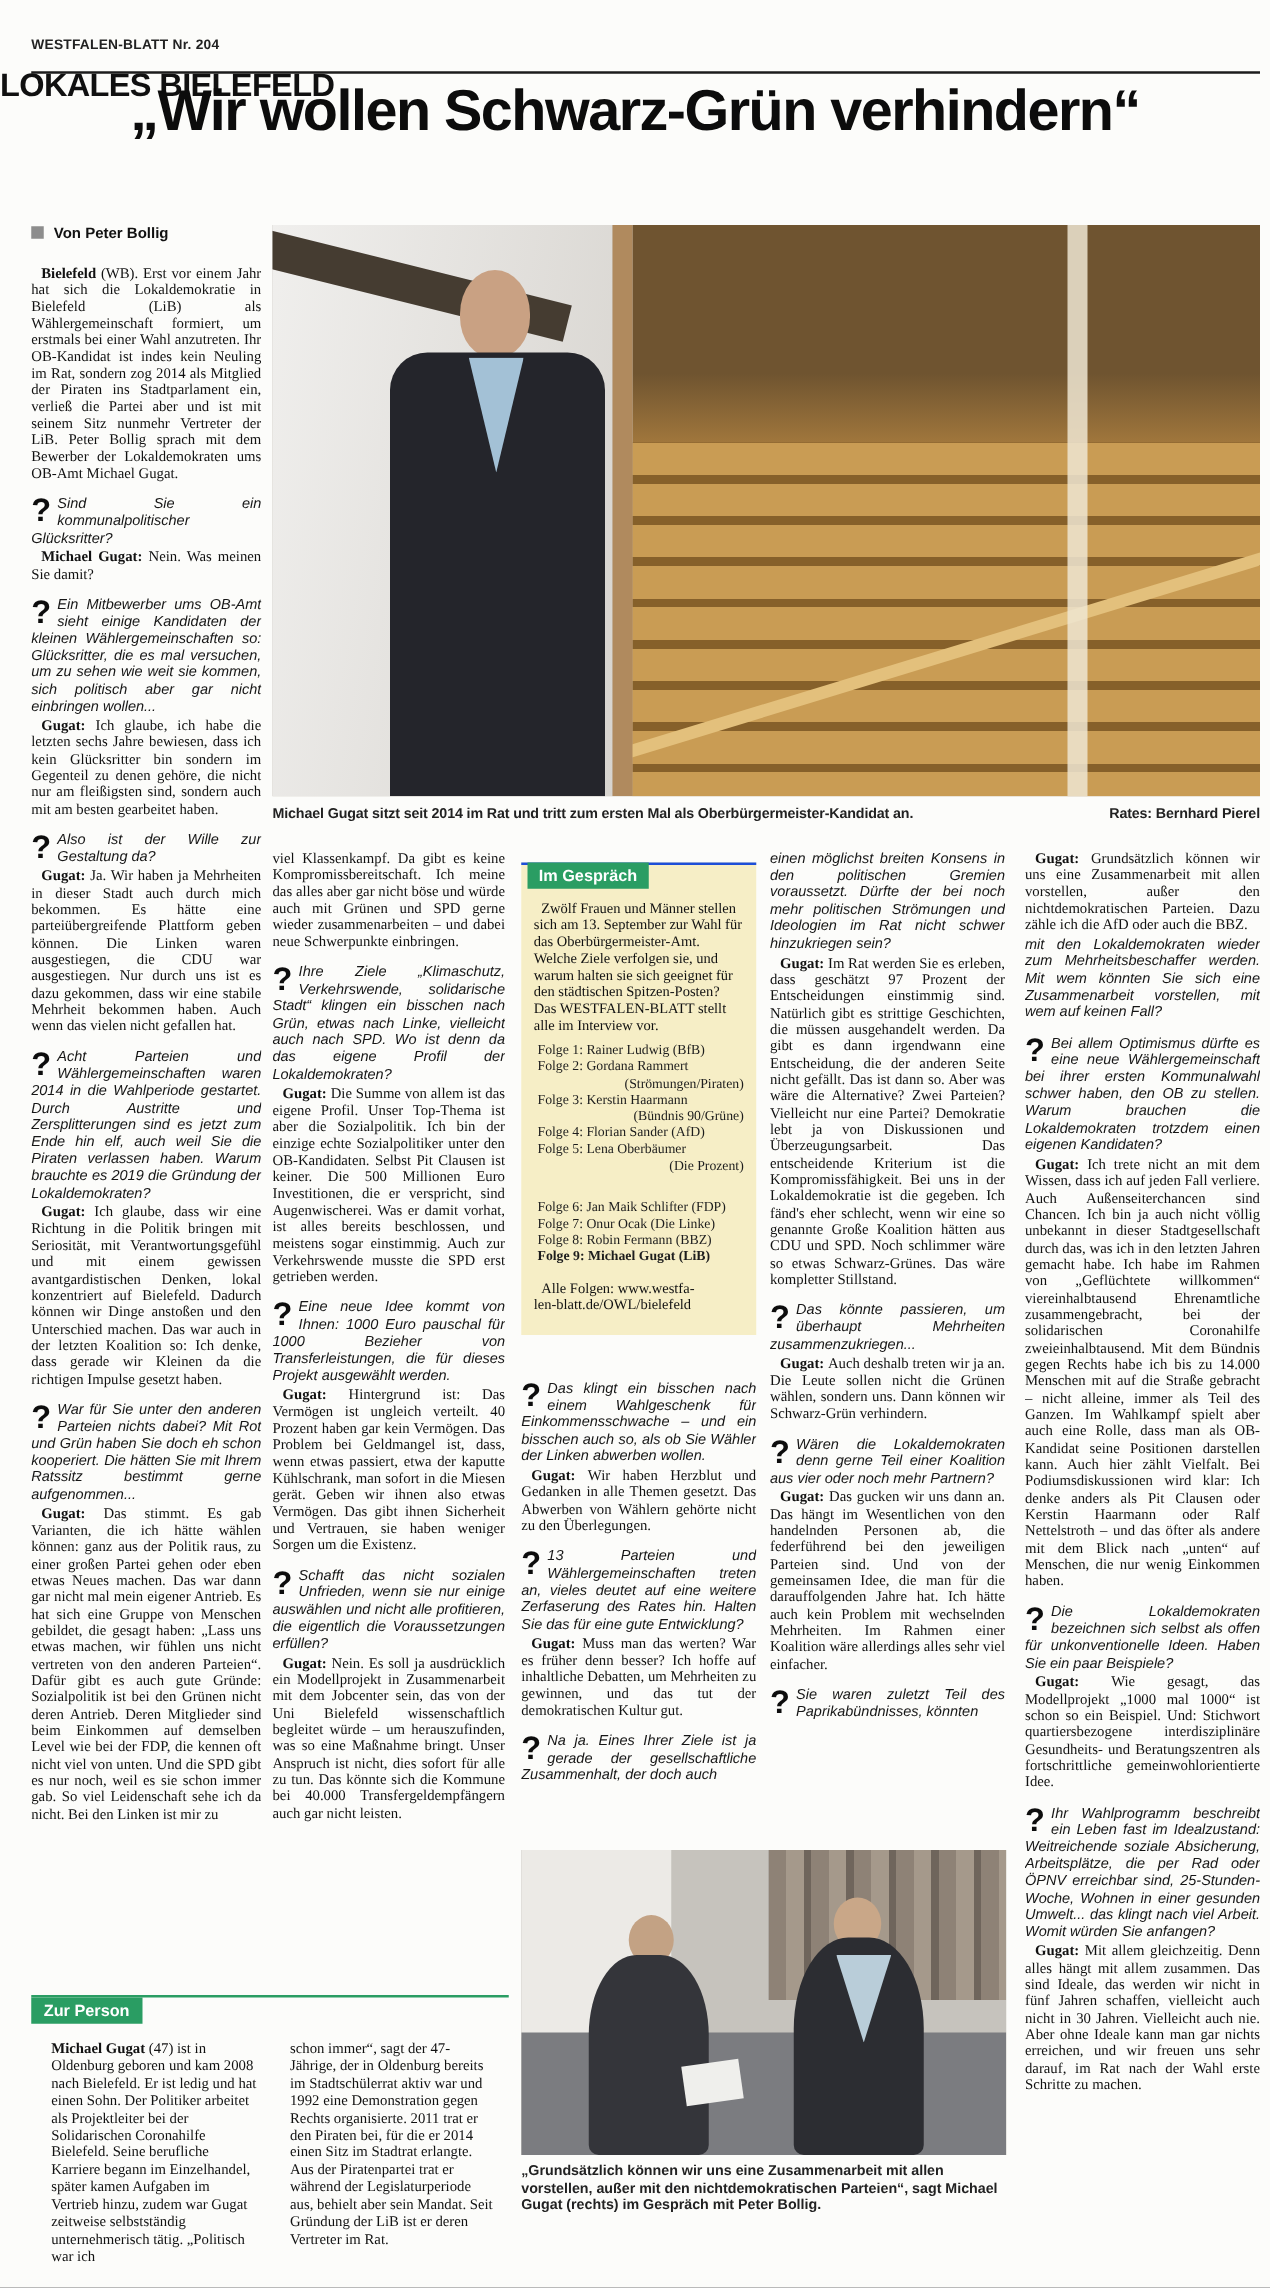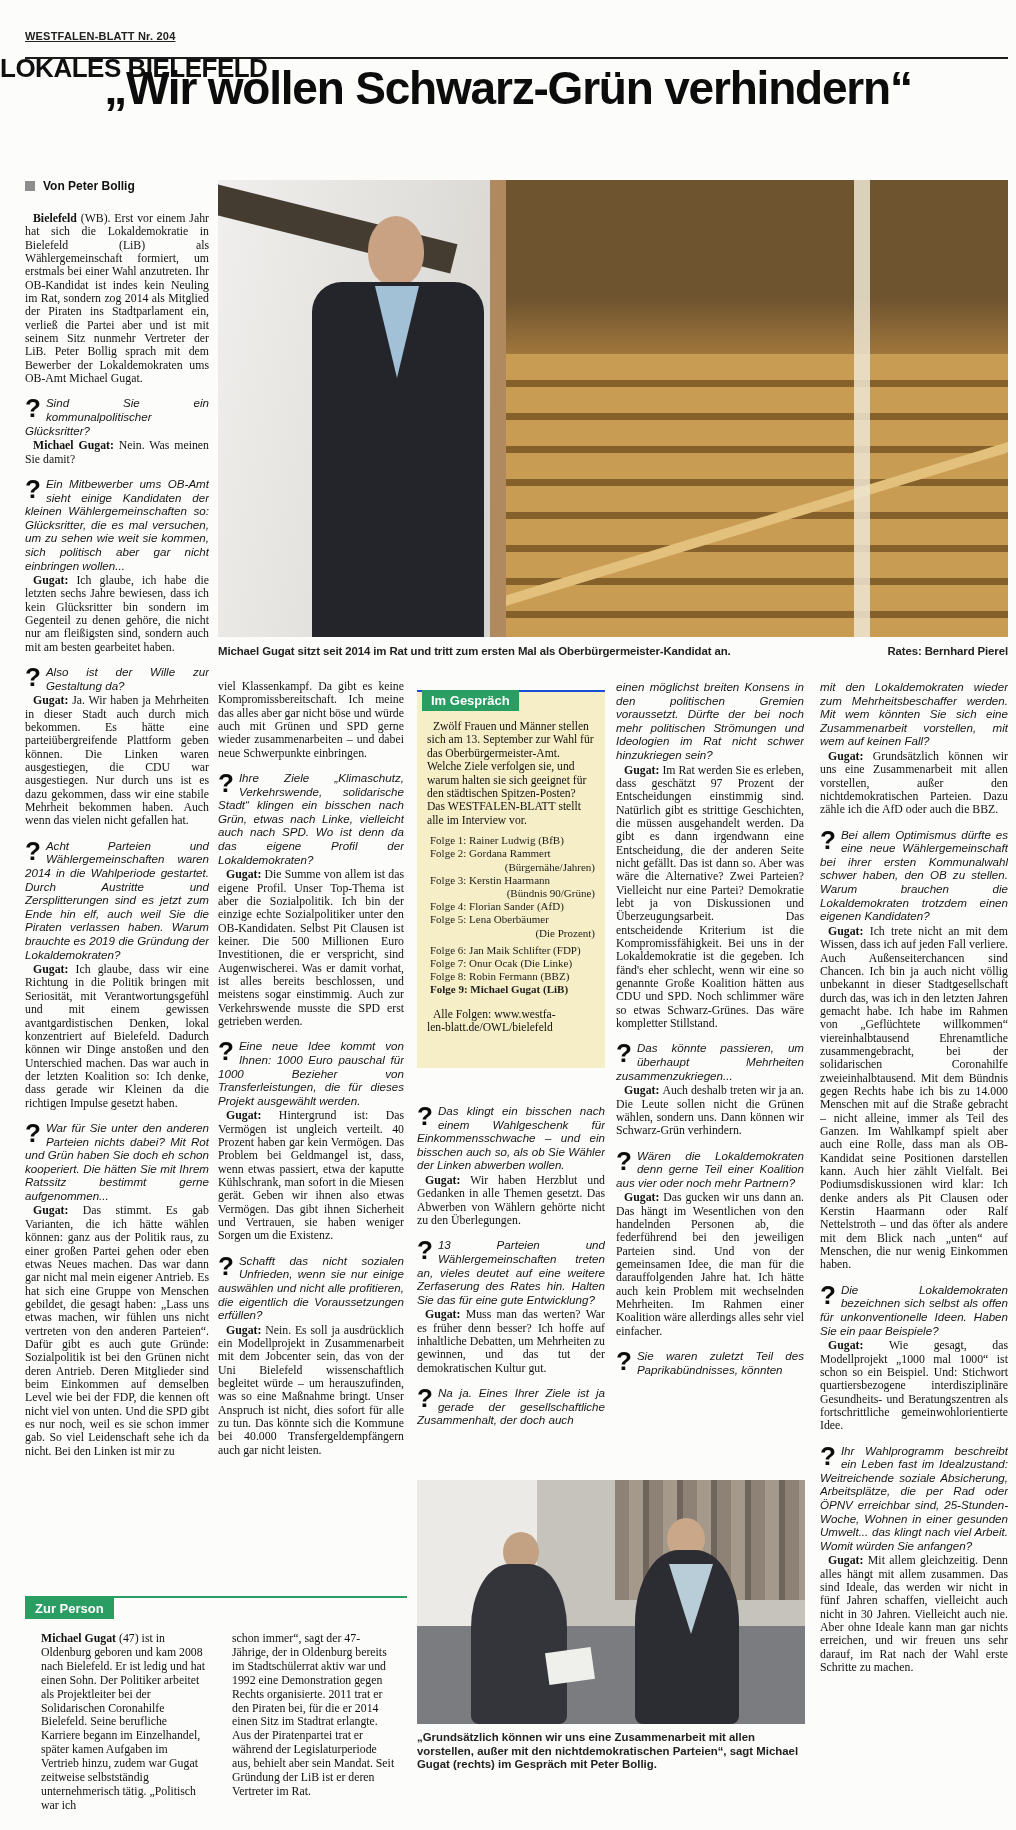--- a/index.html
+++ b/index.html
@@ -1,20 +1,20 @@
 <!DOCTYPE html>
 <html><head>
 <meta charset="utf-8">
 <style>
   html,body{margin:0;padding:0;background:#888;}
   .page{position:relative;width:1016px;height:1830px;margin:0 auto;background:#fcfcfa;
         font-family:"Liberation Serif",serif;color:#111;overflow:hidden;}
 
   
-  .m-edition{position:absolute;left:25px;top:30px;font:700 11px "Liberation Sans",sans-serif;color:#222;letter-spacing:.2px;text-decoration:underline;}
+  .m-edition{position:absolute;left:25px;top:30px;font:700 11px "Liberation Sans",sans-serif;color:#222;letter-spacing:.2px;}
   .m-section{position:absolute;left:0;right:0;top:16px;text-align:left;
              font:700 26px "Liberation Sans",sans-serif;letter-spacing:-.5px;color:#101010;margin-top:37px;}
   .toprule{position:absolute;left:25px;top:57px;width:983px;height:2px;background:#1c1c1c;}
 
   .headline{position:absolute;left:0;right:0;top:64px;text-align:center;
             font:700 46px/1.08 "Liberation Sans",sans-serif;letter-spacing:-1.2px;color:#0c0c0c;}
   .subheadline{position:absolute;left:0;right:0;top:132px;text-align:center;
             font:700 21px "Liberation Sans",sans-serif;letter-spacing:-.3px;color:#111;}
 
   .byline{position:absolute;left:25px;top:179px;display:flex;align-items:center;gap:8px;
@@ -58,21 +58,21 @@
 
   
   .infobox{position:absolute;left:417px;top:690px;width:188px;height:378px;box-sizing:border-box;
            background:#f6eec6;border-top:2px solid #1d4ed8;padding:6px 10px 10px;}
   .ib-tab{position:absolute;left:5px;top:-2px;background:#2a9d63;color:#fff;
           font:700 13px/21px "Liberation Sans",sans-serif;padding:0 9px;height:21px;}
   .ib-intro{margin-top:22px;font-size:11.6px;line-height:13.4px;text-align:left;text-indent:6px;}
   .ib-list{margin-top:7px;}
   .entry{font-size:11px;line-height:13.2px;text-align:left;padding-left:3px;color:#1d1d1d;}
   .entry .l2{display:block;text-align:right;}
-  .entry.gap{margin-top:4px;}
+  .entry.gap{margin-top:20px;}
   .entry.bold{font-weight:700;}
   .ib-foot{margin-top:11px;font-size:11.6px;line-height:13.4px;text-align:left;}
   .ib-foot .f1{text-indent:6px;}
 
   
   .photo-bottom{position:absolute;left:417px;top:1480px;width:388px;height:244px;background:#c6c3bd;overflow:hidden;}
   .pb-window{position:absolute;left:0;top:0;width:120px;height:150px;background:#eceae6;}
   .pb-shelf{position:absolute;right:0;top:0;width:190px;height:120px;
             background:repeating-linear-gradient(90deg,#8e8276 0 14px,#a5998b 14px 28px,#6f655c 28px 34px);}
   .pb-couch{position:absolute;left:0;bottom:0;width:100%;height:98px;background:#7b7c80;}
@@ -161,36 +161,36 @@
   <div class="col" id="col4">
       <div class="blk qc">einen möglichst breiten Konsens in den politischen Gremien voraussetzt. Dürfte der bei noch mehr politischen Strömungen und Ideologien im Rat nicht schwer hinzukriegen sein?</div>
       <div class="blk a"><b>Gugat: </b>Im Rat werden Sie es erleben, dass geschätzt 97 Prozent der Entscheidungen einstimmig sind. Natürlich gibt es strittige Geschichten, die müssen ausgehandelt werden. Da gibt es dann irgendwann eine Entscheidung, die der anderen Seite nicht gefällt. Das ist dann so. Aber was wäre die Alternative? Zwei Parteien? Vielleicht nur eine Partei? Demokratie lebt ja von Diskussionen und Überzeugungsarbeit. Das entscheidende Kriterium ist die Kompromissfähigkeit. Bei uns in der Lokaldemokratie ist die gegeben. Ich fänd's eher schlecht, wenn wir eine so genannte Große Koalition hätten aus CDU und SPD. Noch schlimmer wäre so etwas Schwarz-Grünes. Das wäre kompletter Stillstand.</div>
       <div class="blk q"><span class="qm">?</span>Das könnte passieren, um überhaupt Mehrheiten zusammenzukriegen...</div>
       <div class="blk a"><b>Gugat: </b>Auch deshalb treten wir ja an. Die Leute sollen nicht die Grünen wählen, sondern uns. Dann können wir Schwarz-Grün verhindern.</div>
       <div class="blk q"><span class="qm">?</span>Wären die Lokaldemokraten denn gerne Teil einer Koalition aus vier oder noch mehr Partnern?</div>
       <div class="blk a"><b>Gugat: </b>Das gucken wir uns dann an. Das hängt im Wesentlichen von den handelnden Personen ab, die federführend bei den jeweiligen Parteien sind. Und von der gemeinsamen Idee, die man für die darauffolgenden Jahre hat. Ich hätte auch kein Problem mit wechselnden Mehrheiten. Im Rahmen einer Koalition wäre allerdings alles sehr viel einfacher.</div>
       <div class="blk q"><span class="qm">?</span>Sie waren zuletzt Teil des Paprikabündnisses, könnten</div>
     </div>
   <div class="col" id="col5">
+      <div class="blk a"><b>Gugat: </b>Grundsätzlich können wir uns eine Zusammenarbeit mit allen vorstellen, außer den nichtdemokratischen Parteien. Dazu zähle ich die AfD oder auch die BBZ.</div>
       <div class="blk qc">mit den Lokaldemokraten wieder zum Mehrheitsbeschaffer werden. Mit wem könnten Sie sich eine Zusammenarbeit vorstellen, mit wem auf keinen Fall?</div>
-      <div class="blk a"><b>Gugat: </b>Grundsätzlich können wir uns eine Zusammenarbeit mit allen vorstellen, außer den nichtdemokratischen Parteien. Dazu zähle ich die AfD oder auch die BBZ.</div>
       <div class="blk q"><span class="qm">?</span>Bei allem Optimismus dürfte es eine neue Wählergemeinschaft bei ihrer ersten Kommunalwahl schwer haben, den OB zu stellen. Warum brauchen die Lokaldemokraten trotzdem einen eigenen Kandidaten?</div>
       <div class="blk a"><b>Gugat: </b>Ich trete nicht an mit dem Wissen, dass ich auf jeden Fall verliere. Auch Außenseiterchancen sind Chancen. Ich bin ja auch nicht völlig unbekannt in dieser Stadtgesellschaft durch das, was ich in den letzten Jahren gemacht habe. Ich habe im Rahmen von „Geflüchtete willkommen“ viereinhalbtausend Ehrenamtliche zusammengebracht, bei der solidarischen Coronahilfe zweieinhalbtausend. Mit dem Bündnis gegen Rechts habe ich bis zu 14.000 Menschen mit auf die Straße gebracht – nicht alleine, immer als Teil des Ganzen. Im Wahlkampf spielt aber auch eine Rolle, dass man als OB-Kandidat seine Positionen darstellen kann. Auch hier zählt Vielfalt. Bei Podiumsdiskussionen wird klar: Ich denke anders als Pit Clausen oder Kerstin Haarmann oder Ralf Nettelstroth – und das öfter als andere mit dem Blick nach „unten“ auf Menschen, die nur wenig Einkommen haben.</div>
       <div class="blk q"><span class="qm">?</span>Die Lokaldemokraten bezeichnen sich selbst als offen für unkonventionelle Ideen. Haben Sie ein paar Beispiele?</div>
       <div class="blk a"><b>Gugat: </b>Wie gesagt, das Modellprojekt „1000 mal 1000“ ist schon so ein Beispiel. Und: Stichwort quartiersbezogene interdisziplinäre Gesundheits- und Beratungszentren als fortschrittliche gemeinwohlorientierte Idee.</div>
       <div class="blk q"><span class="qm">?</span>Ihr Wahlprogramm beschreibt ein Leben fast im Idealzustand: Weitreichende soziale Absicherung, Arbeitsplätze, die per Rad oder ÖPNV erreichbar sind, 25-Stunden-Woche, Wohnen in einer gesunden Umwelt... das klingt nach viel Arbeit. Womit würden Sie anfangen?</div>
       <div class="blk a"><b>Gugat: </b>Mit allem gleichzeitig. Denn alles hängt mit allem zusammen. Das sind Ideale, das werden wir nicht in fünf Jahren schaffen, vielleicht auch nicht in 30 Jahren. Vielleicht auch nie. Aber ohne Ideale kann man gar nichts erreichen, und wir freuen uns sehr darauf, im Rat nach der Wahl erste Schritte zu machen.</div>
     </div>
 
   <div class="infobox">
     <div class="ib-tab">Im Gespräch</div>
     <div class="ib-intro">Zwölf Frauen und Männer stellen sich am 13. September zur Wahl für das Oberbürgermeister-Amt. Welche Ziele verfolgen sie, und warum halten sie sich geeignet für den städtischen Spitzen-Posten? Das WESTFALEN-BLATT stellt alle im Interview vor.</div>
     <div class="ib-list">
         <div class="entry"><span>Folge 1: Rainer Ludwig (BfB)</span></div>
-        <div class="entry"><span>Folge 2: Gordana Rammert</span><span class="l2">(Bürgernähe/Jahren)</span></div>
+        <div class="entry"><span>Folge 2: Gordana Rammert</span><span class="l2">(Strömungen/Piraten)</span></div>
         <div class="entry"><span>Folge 3: Kerstin Haarmann</span><span class="l2">(Bündnis 90/Grüne)</span></div>
         <div class="entry"><span>Folge 4: Florian Sander (AfD)</span></div>
         <div class="entry"><span>Folge 5: Lena Oberbäumer</span><span class="l2">(Die Prozent)</span></div>
         <div class="entry gap"><span>Folge 6: Jan Maik Schlifter (FDP)</span></div>
         <div class="entry"><span>Folge 7: Onur Ocak (Die Linke)</span></div>
         <div class="entry"><span>Folge 8: Robin Fermann (BBZ)</span></div>
         <div class="entry bold"><span>Folge 9: Michael Gugat (LiB)</span></div>
       </div>
     <div class="ib-foot">
       <div class="f1">Alle Folgen: www.westfa-</div>

